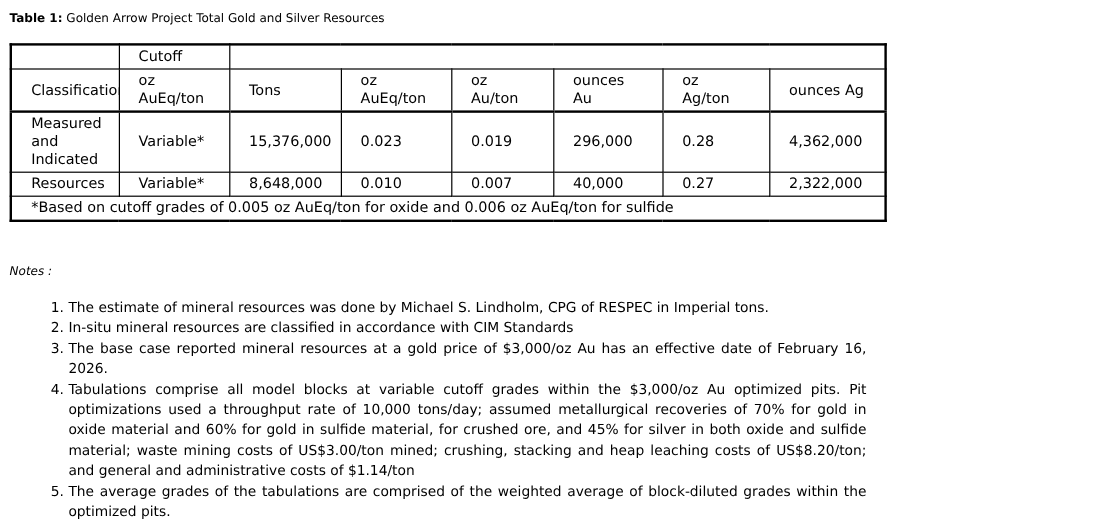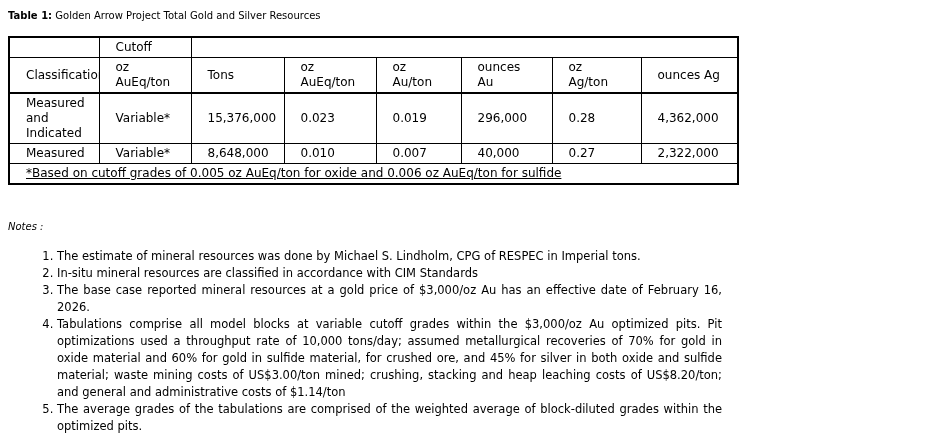--- a/index.html
+++ b/index.html
@@ -39,21 +39,21 @@
     vertical-align: middle;
     overflow: hidden;
     white-space: normal;
   }
   tr.header-top td { height: 20px; }
   tr.header-labels td {
     border-bottom: 2px solid #000;
     height: 20px;
   }
   tr.data-row td { height: 20px; }
-  tr.footnote-row td { height: 20px; text-decoration: underline; }
+  tr.footnote-row td { height: 20px; }
 
   .notes-heading {
     margin-top: 33px;
     font-size: 10px;
     line-height: 17px;
     font-style: italic;
   }
   ol.notes-list {
     margin: 13px 0 0 0;
     padding-left: 49px;
@@ -106,21 +106,21 @@
         <td>Measured and Indicated</td>
         <td>Variable*</td>
         <td>15,376,000</td>
         <td>0.023</td>
         <td>0.019</td>
         <td>296,000</td>
         <td>0.28</td>
         <td>4,362,000</td>
       </tr>
       <tr class="data-row">
-        <td>Measured</td>
+        <td>Resources</td>
         <td>Variable*</td>
         <td>8,648,000</td>
         <td>0.010</td>
         <td>0.007</td>
         <td>40,000</td>
         <td>0.27</td>
         <td>2,322,000</td>
       </tr>
       <tr class="footnote-row">
         <td colspan="8">*Based on cutoff grades of 0.005 oz AuEq/ton for oxide and 0.006 oz AuEq/ton for sulfide</td>

